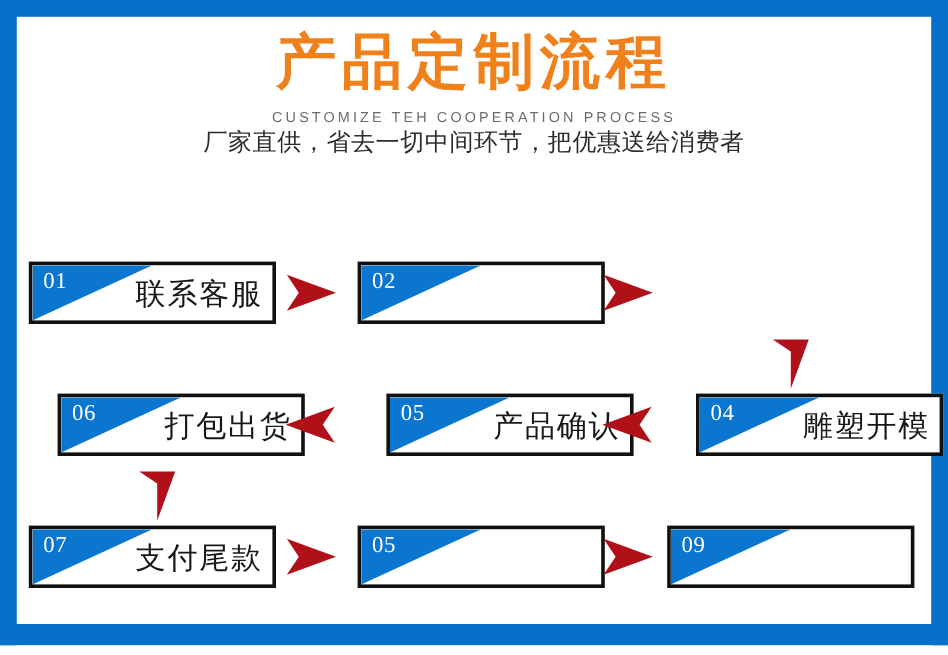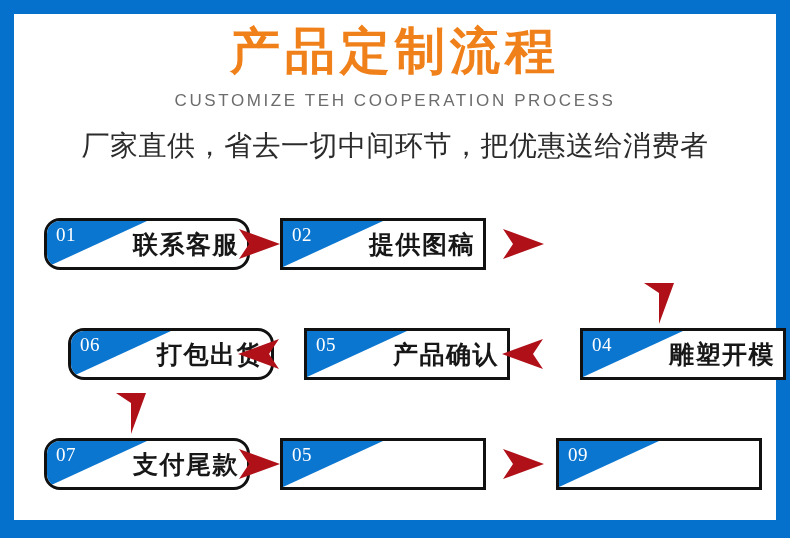--- a/index.html
+++ b/index.html
@@ -37,30 +37,30 @@
     font-size: 50px;
     font-weight: bold;
     color: #f0811a;
     letter-spacing: 5px;
     line-height: 1.18;
     white-space: nowrap;
   }
   .subtitle {
     margin-top: 10px;
     font-family: "Liberation Sans", sans-serif;
-    font-size: 17px;
+    font-size: 12px;
     font-weight: normal;
     color: #6c6c6c;
     letter-spacing: 2.6px;
     white-space: nowrap;
   }
   .tagline {
-    margin-top: 16px;
+    margin-top: 0;
     font-family: "DejaVu Sans", "Liberation Sans", sans-serif;
-    font-size: 28px;
+    font-size: 20px;
     color: #2b2b2b;
     letter-spacing: 0.5px;
     white-space: nowrap;
   }
 
   
   .grid {
     position: absolute;
     left: 14px;
     top: 200px;
@@ -100,30 +100,30 @@
     position: absolute;
     left: 0;
     right: 8px;
     top: 0;
     bottom: 0;
     display: flex;
     align-items: center;
     justify-content: flex-end;
     font-family: "DejaVu Sans", "Liberation Sans", sans-serif;
     font-size: 25px;
-    font-weight: bold;
+    font-weight: normal;
     color: #171717;
     letter-spacing: 1.5px;
     z-index: 3;
     white-space: nowrap;
   }
 
   
-  .c1 { left: 30px; border-radius: 16px;  }
-  .c2 { left: 266px; padding-left: 46px; }
+  .c1 { left: 10px;  }
+  .c2 { left: 284px; padding-left: 46px; }
   .c3 { left: 542px; }
   .r1 { top: 18px;  }
   .r2 { top: 128px; margin-left: 24px; }
   .r3 { top: 238px; }
 
   
   .arrow {
     position: absolute;
     width: 46px;
     height: 34px;
@@ -161,21 +161,20 @@
 
     <div class="step r1 c1">
       <div class="wedge"></div>
       <div class="num">01</div>
       <div class="label">联系客服</div>
     </div>
 
     <div class="step r1 c2">
       <div class="wedge"></div>
       <div class="num">02</div>
-      <div class="label">提供图稿</div>
     </div>
 
 
     <div class="step r2 c1">
       <div class="wedge"></div>
       <div class="num">06</div>
       <div class="label">打包出货</div>
     </div>
 
     <div class="step r2 c2">

